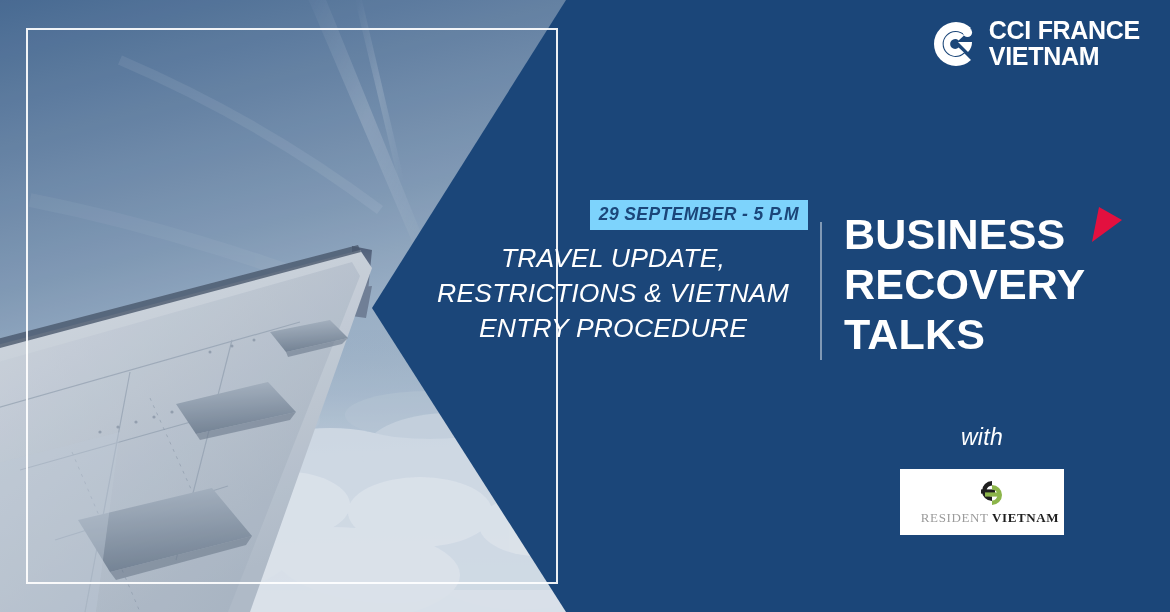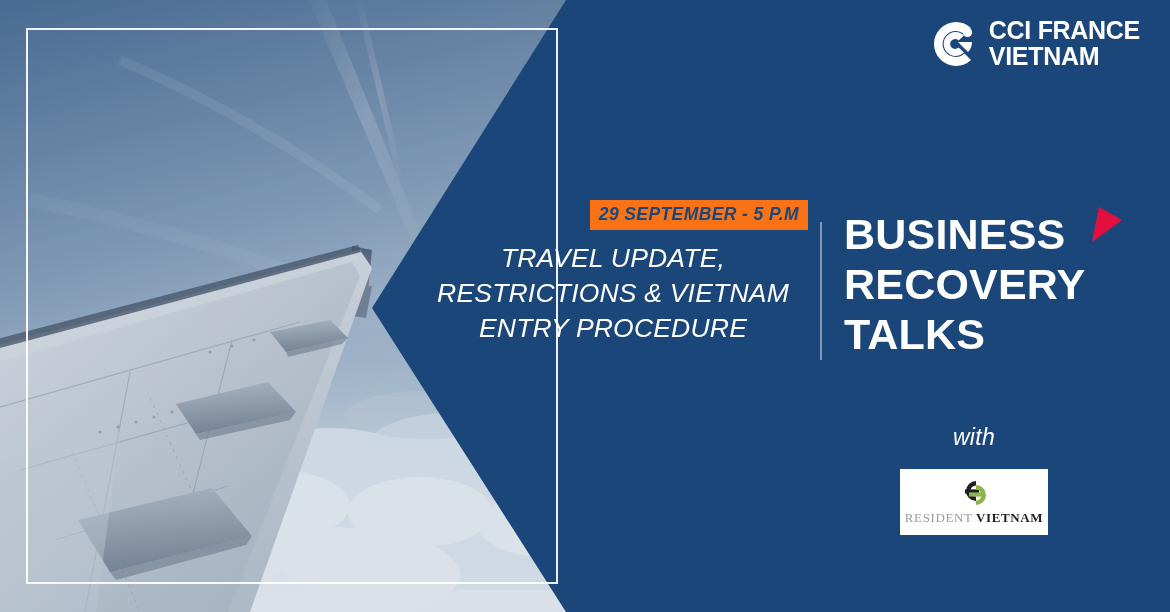--- a/index.html
+++ b/index.html
@@ -77,21 +77,21 @@
     display: flex;
     align-items: flex-start;
   }
   #left-col {
     width: 390px;
     text-align: right;
     padding-right: 0;
   }
   #date-badge {
     display: inline-block;
-    background: #f97316;
+    background: #7dd3fc;
     color: #1b4679;
     font-style: italic;
     font-weight: bold;
     font-size: 17.5px;
     letter-spacing: 0.4px;
     padding: 4px 9px 5px 9px;
     white-space: nowrap;
     margin-bottom: 11px;
   }
   #subtitle {
@@ -149,20 +149,21 @@
   }
   #resident-logo {
     background: #ffffff;
     width: 148px;
     height: 66px;
     display: flex;
     flex-direction: column;
     align-items: center;
     justify-content: center;
     gap: 2px;
+    padding-left: 16px;
   }
   #resident-mark { width: 48px; height: 30px; }
   #resident-text {
     font-family: "Liberation Serif", serif;
     font-size: 13px;
     letter-spacing: 0.6px;
     white-space: nowrap;
   }
   #resident-text .light { color: #9b9b9b; }
   #resident-text .dark { color: #1f1f1f; font-weight: bold; }

